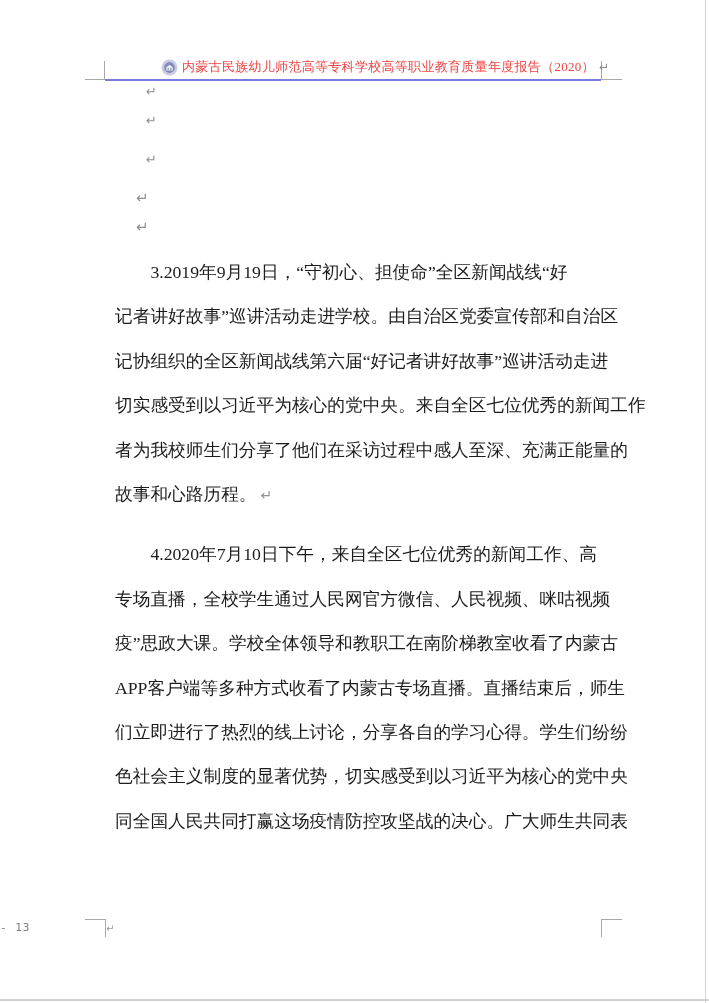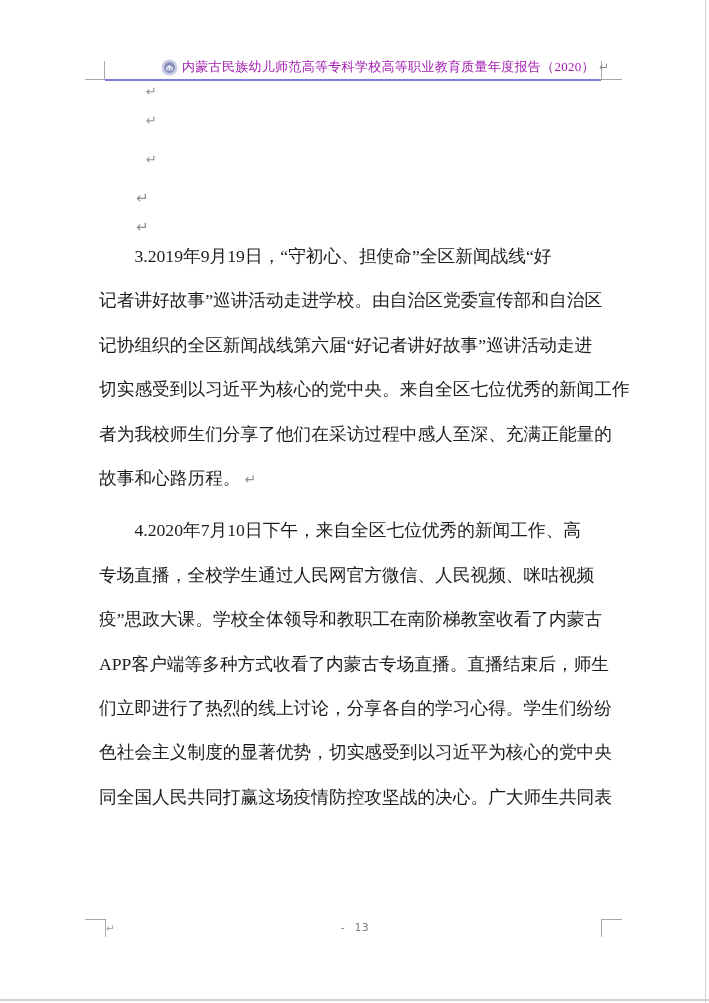--- a/index.html
+++ b/index.html
@@ -25,21 +25,21 @@
   .ftr-r-h{left:601px;top:919px;width:21px;height:1px;}
   .ftr-r-v{left:601px;top:919px;width:1px;height:18px;}
 
   
   .header-underline{position:absolute;left:105px;top:79px;width:496px;height:2px;background:#7a7ce0;}
   .header-row{
     position:absolute;left:161px;top:57px;height:20px;
     display:flex;align-items:center;gap:4px;white-space:nowrap;
   }
   .header-title{
-    font-size:13px;color:#a21caf;letter-spacing:0.3px;
+    font-size:13px;color:#ef4444;letter-spacing:0.3px;
     font-family:"Liberation Serif", serif;
   }
   .logo{display:inline-block;width:17px;height:17px;flex:0 0 auto;}
 
   
   .pmark{
     position:absolute;color:#909090;
     font-family:"DejaVu Sans", sans-serif;
     line-height:1;
   }
@@ -53,35 +53,34 @@
   .pmark.inline{
     position:static;font-size:14px;color:#909090;
     margin-left:4px;vertical-align:baseline;
   }
 
   
   .body-text{
     position:absolute;left:99px;top:234px;width:516px;
     color:#1c1c1c;
   }
-  .para{margin:0;}
+  .para{margin:16px;}
   .para + .para{margin-top:8px;}
   .tline{
     height:44.4px;line-height:44.4px;
     font-size:17.7px;
     white-space:nowrap;
     letter-spacing:0;
     font-family:"Liberation Serif", serif;
   }
   .tline.first{text-indent:2em;}
 
   
   .page-number{
     position:absolute;left:0;top:921px;width:709px;
-    text-align:center;
     font-family:"DejaVu Sans Mono", monospace;
     font-size:11px;color:#808080;letter-spacing:1px;
   }
 </style>
 </head>
 <body>
 
 <div class="mark hdr-l-v"></div>
 <div class="mark hdr-l-h"></div>
 <div class="mark hdr-r-v"></div>

